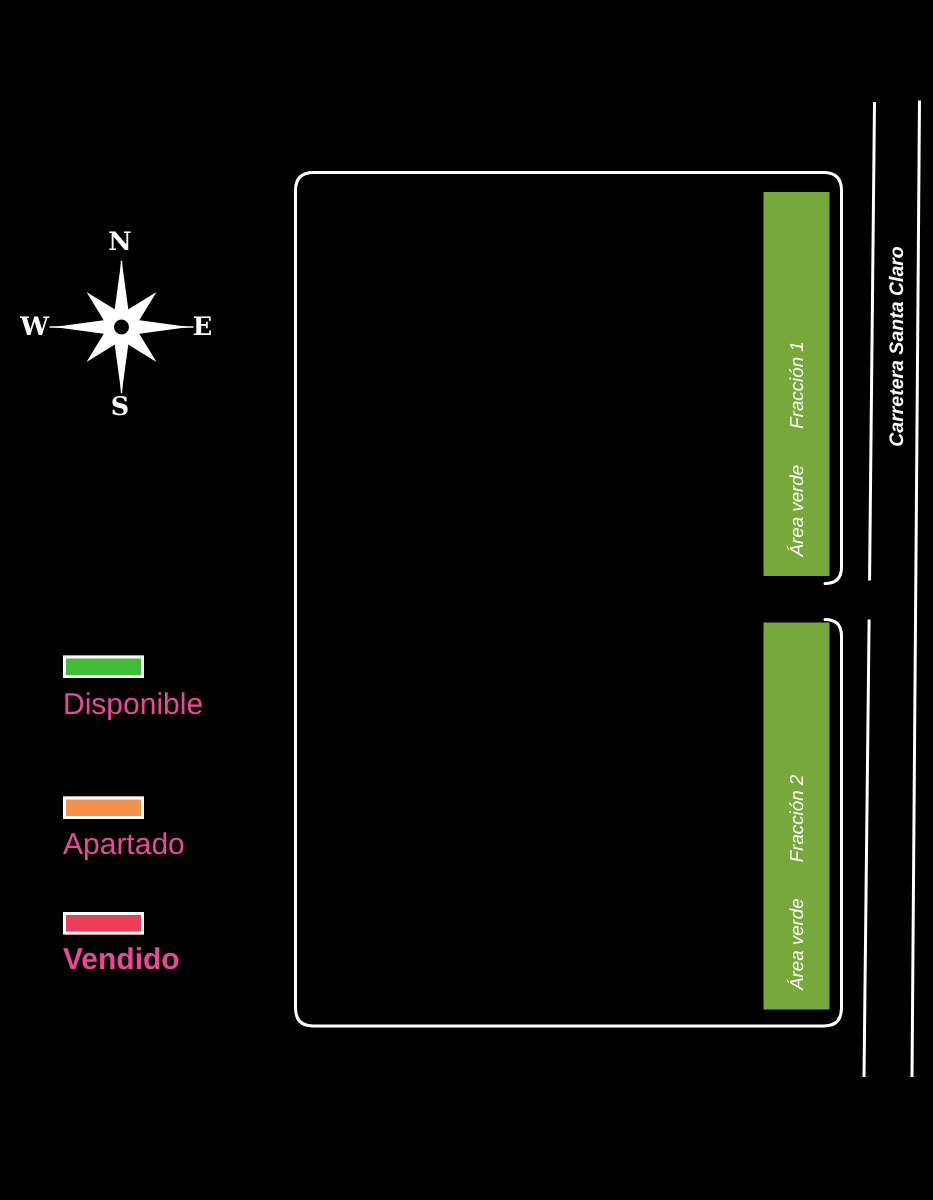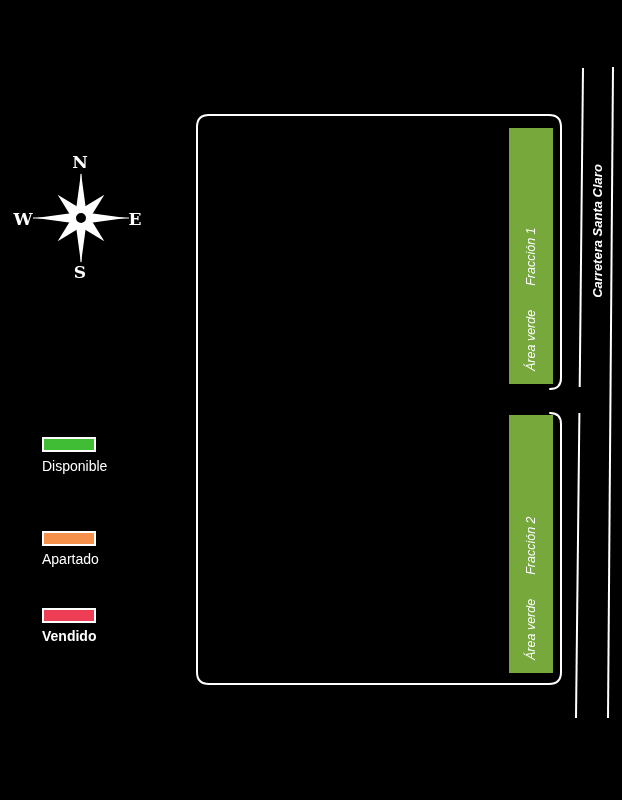--- a/index.html
+++ b/index.html
@@ -26,22 +26,22 @@
   
   .legend-swatch {
     position: absolute;
     left: 42px; width: 54px; height: 15px;
     border: 2px solid #fff;
     box-sizing: border-box;
   }
   .legend-label {
     position: absolute;
     left: 42px;
-    color: #ffffff;
-    font-size: 14px;
+    color: #ec4899;
+    font-size: 20px;
     line-height: 1.2;
   }
 
   
   #map-svg { position: absolute; left: 0; top: 0; }
 
   .green-strip {
     position: absolute;
     left: 509px; width: 44px;
     overflow: visible;

